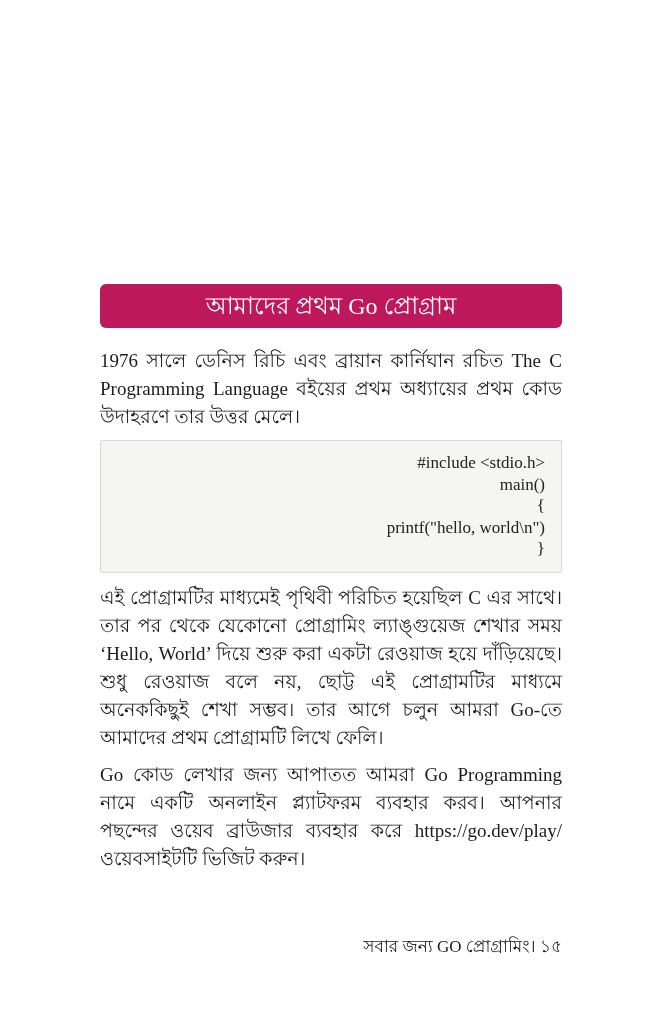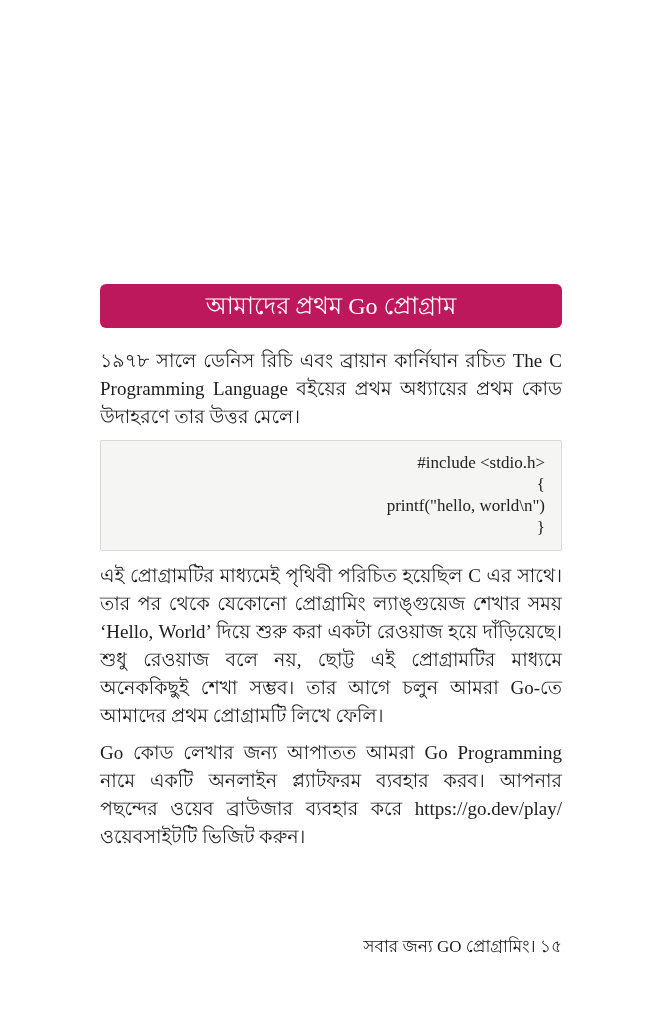--- a/index.html
+++ b/index.html
@@ -65,24 +65,25 @@
 </style>
 </head>
 <body>
 
 <div class="page">
   <div class="content">
 
     <div class="banner">আমাদের প্রথম Go প্রোগ্রাম</div>
 
 
-    <p class="para">১৯৭৮ সালে ডেনিস রিচি এবং ব্রায়ান কার্নিঘান রচিত The C Programming Language বইয়ের প্রথম অধ্যায়ের প্রথম কোড উদাহরণে তার উত্তর মেলে।</p>
+    <p class="para">1976 সালে ডেনিস রিচি এবং ব্রায়ান কার্নিঘান রচিত The C Programming Language বইয়ের প্রথম অধ্যায়ের প্রথম কোড উদাহরণে তার উত্তর মেলে।</p>
 
     <div class="codebox">
       <div class="codeline">#include &lt;stdio.h&gt;</div>
+      <div class="codeline">main()</div>
       <div class="codeline">{</div>
       <div class="codeline">   printf("hello, world\n")</div>
       <div class="codeline">}</div>
     </div>
 
     <p class="para">এই প্রোগ্রামটির মাধ্যমেই পৃথিবী পরিচিত হয়েছিল C এর সাথে। তার পর থেকে যেকোনো প্রোগ্রামিং ল্যাঙ্গুয়েজ শেখার সময় ‘Hello, World’ দিয়ে শুরু করা একটা রেওয়াজ হয়ে দাঁড়িয়েছে। শুধু রেওয়াজ বলে নয়, ছোট্ট এই প্রোগ্রামটির মাধ্যমে অনেককিছুই শেখা সম্ভব। তার আগে চলুন আমরা Go-তে আমাদের প্রথম প্রোগ্রামটি লিখে ফেলি।</p>
 
     <p class="para last">Go কোড লেখার জন্য আপাতত আমরা Go Programming নামে একটি অনলাইন প্ল্যাটফরম ব্যবহার করব। আপনার পছন্দের ওয়েব ব্রাউজার ব্যবহার করে https://go.dev/play/ ওয়েবসাইটটি ভিজিট করুন।</p>
 
   </div>

